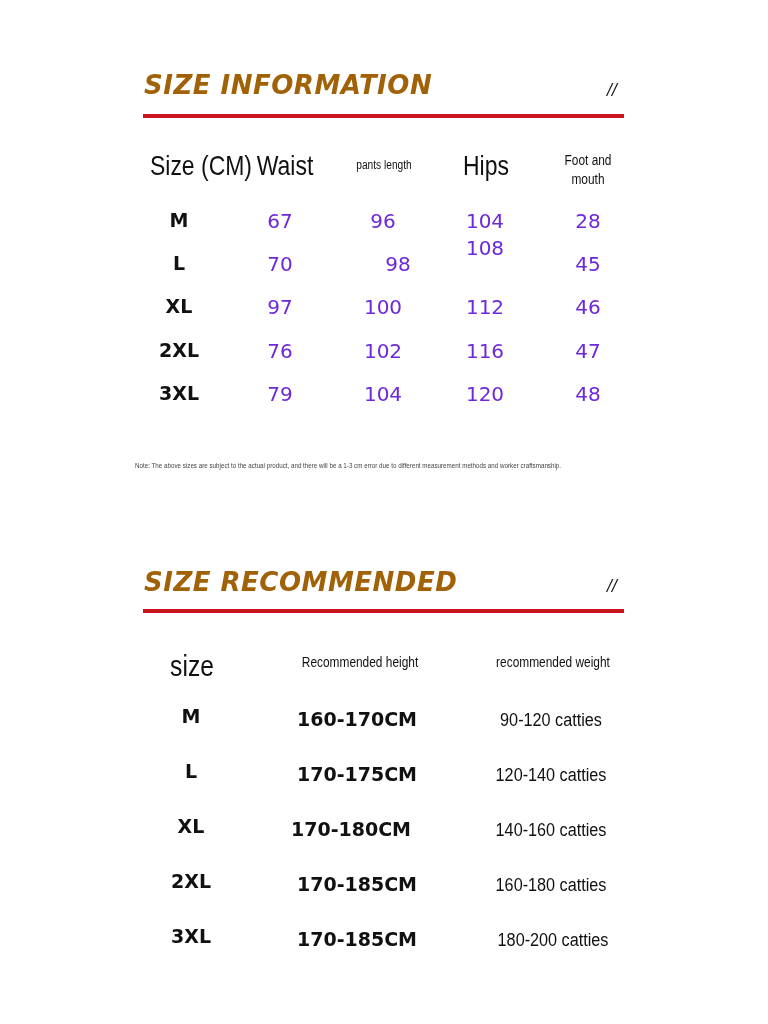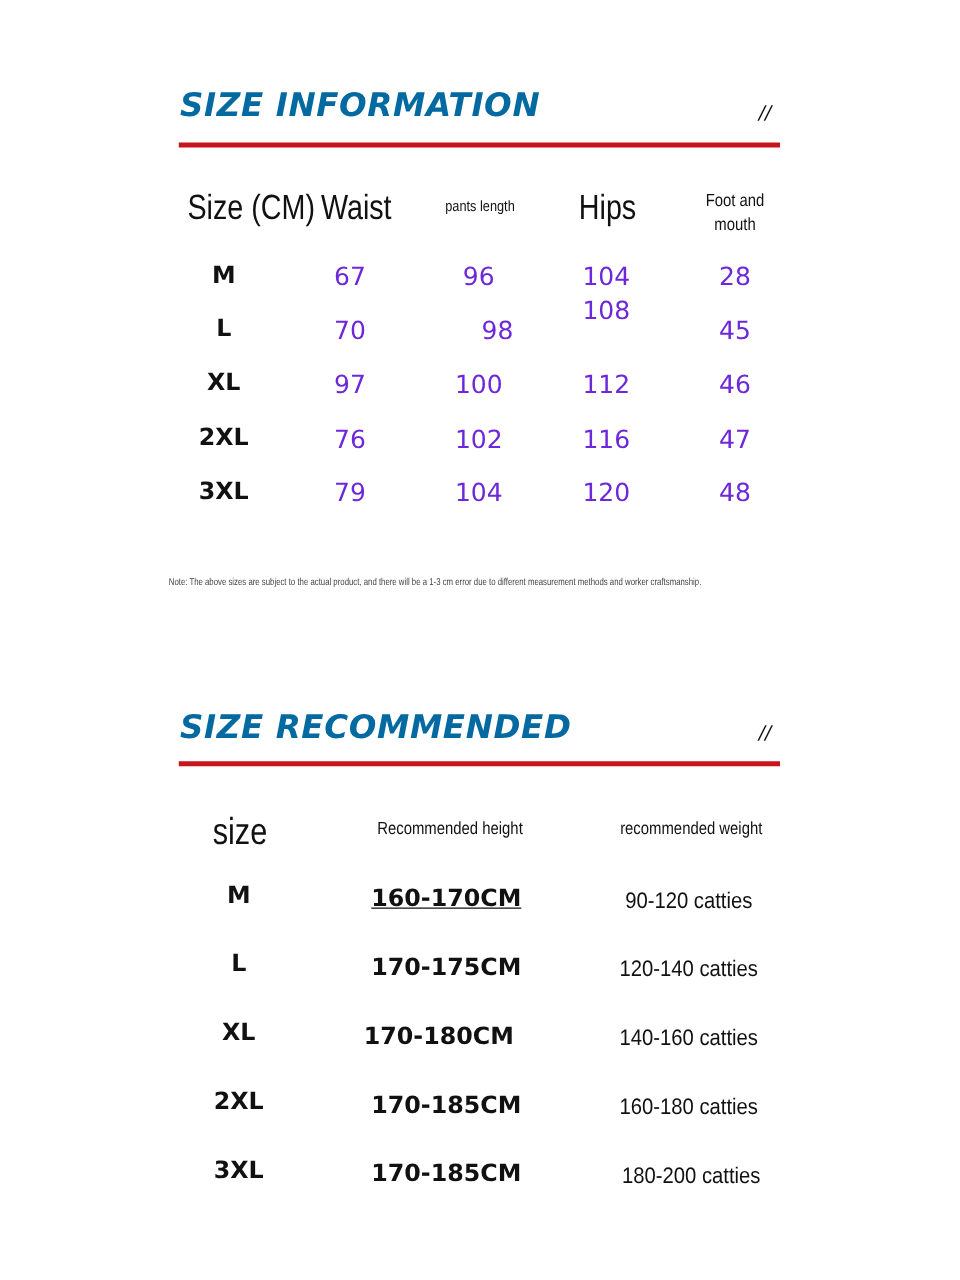--- a/index.html
+++ b/index.html
@@ -1,17 +1,17 @@
 <!DOCTYPE html>
 <html><head>
 <meta charset="utf-8">
 <style>
   html, body { margin:0; padding:0; background:#ffffff; }
   body { width:768px; height:1024px; position:relative; overflow:hidden; color:#1a1a1a; font-family:"DejaVu Sans", sans-serif; }
-  .section-title { position:absolute; left:144px; font-family:"DejaVu Sans", sans-serif; font-weight:bold; font-style:italic; font-size:26px; letter-spacing:0.5px; color:#0369a1; }
+  .section-title { position:absolute; left:144px; font-family:"DejaVu Sans", sans-serif; font-weight:bold; font-style:italic; font-size:26px; letter-spacing:0.5px; color:#a16207; }
   .slashes { position:absolute; left:607px; font-style:italic; font-size:15px; color:#111; font-family:"DejaVu Sans", sans-serif; }
   .redline { position:absolute; left:143px; width:481px; height:4px; background:#c8141c; }
   .cell { position:absolute; text-align:center; transform:translateX(-50%); white-space:nowrap; }
   .hdr-cond { font-family:"Liberation Sans", sans-serif; color:#111; }
   .num { font-family:"DejaVu Sans", sans-serif; font-size:20px; color:#6d28d9; }
   .sz { font-family:"DejaVu Sans", sans-serif; font-weight:bold; font-size:19px; color:#111; }
   .note { position:absolute; left:135px; top:461px; font-family:"Liberation Sans", sans-serif; font-size:8px; color:#444; transform:scaleX(0.78); transform-origin:left top; white-space:nowrap; }
   .rec-h { font-family:"DejaVu Sans", sans-serif; font-weight:bold; font-size:19px; color:#111; }
   .rec-w { font-family:"Liberation Sans", sans-serif; font-size:18px; color:#111; transform:translateX(-50%) scaleX(0.9); }
 </style>
@@ -80,21 +80,21 @@
 
   <div>
     <div class="cell hdr-cond" style="left:192px; top:649px; font-size:30px; transform:translateX(-50%) scaleX(0.82);">size</div>
     <div class="cell hdr-cond" style="left:360px; top:654px; font-size:14px; transform:translateX(-50%) scaleX(0.85);">Recommended height</div>
     <div class="cell hdr-cond" style="left:553px; top:654px; font-size:14px; transform:translateX(-50%) scaleX(0.85);">recommended weight</div>
   </div>
 
   <div>
     <div>
       <div class="cell sz" style="left:191px; top:705px;">M</div>
-      <div class="cell rec-h" style="left:357px; top:708px;text-decoration:underline;">160-170CM</div>
+      <div class="cell rec-h" style="left:357px; top:708px;">160-170CM</div>
       <div class="cell rec-w" style="left:551px; top:710px;">90-120 catties</div>
     </div>
     <div>
       <div class="cell sz" style="left:191px; top:760px;">L</div>
       <div class="cell rec-h" style="left:357px; top:763px;">170-175CM</div>
       <div class="cell rec-w" style="left:551px; top:765px;">120-140 catties</div>
     </div>
     <div>
       <div class="cell sz" style="left:191px; top:815px;">XL</div>
       <div class="cell rec-h" style="left:351px; top:818px;">170-180CM</div>

